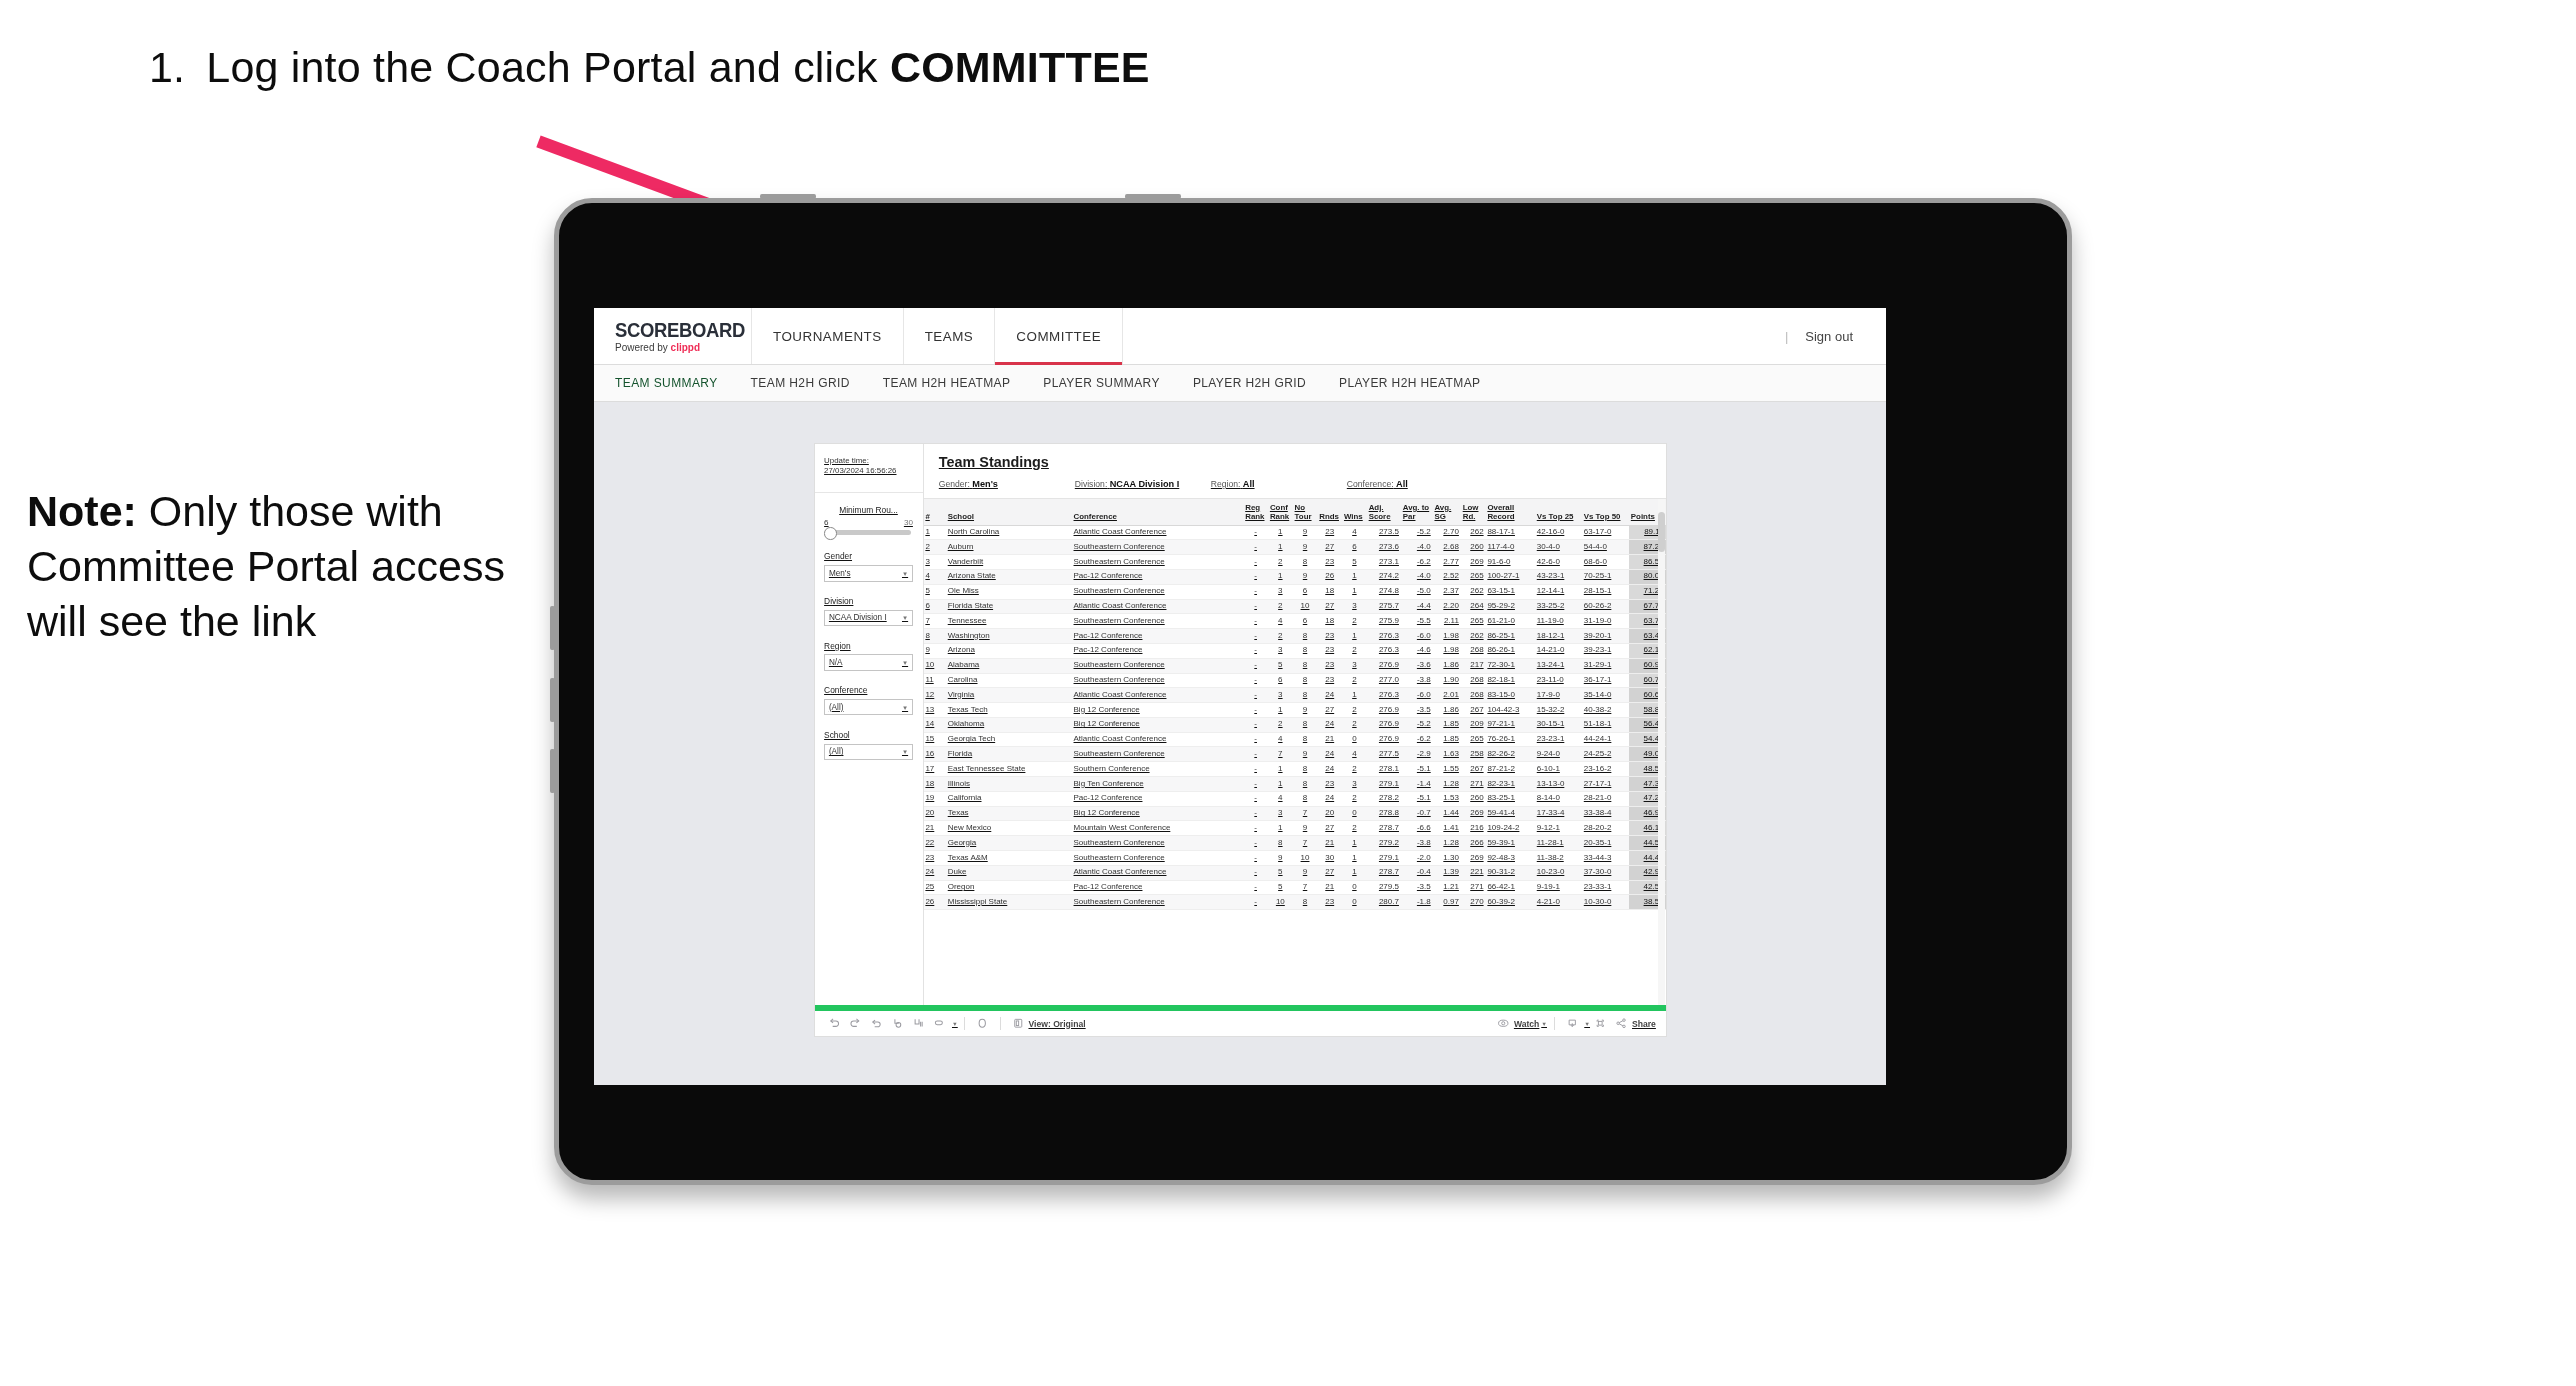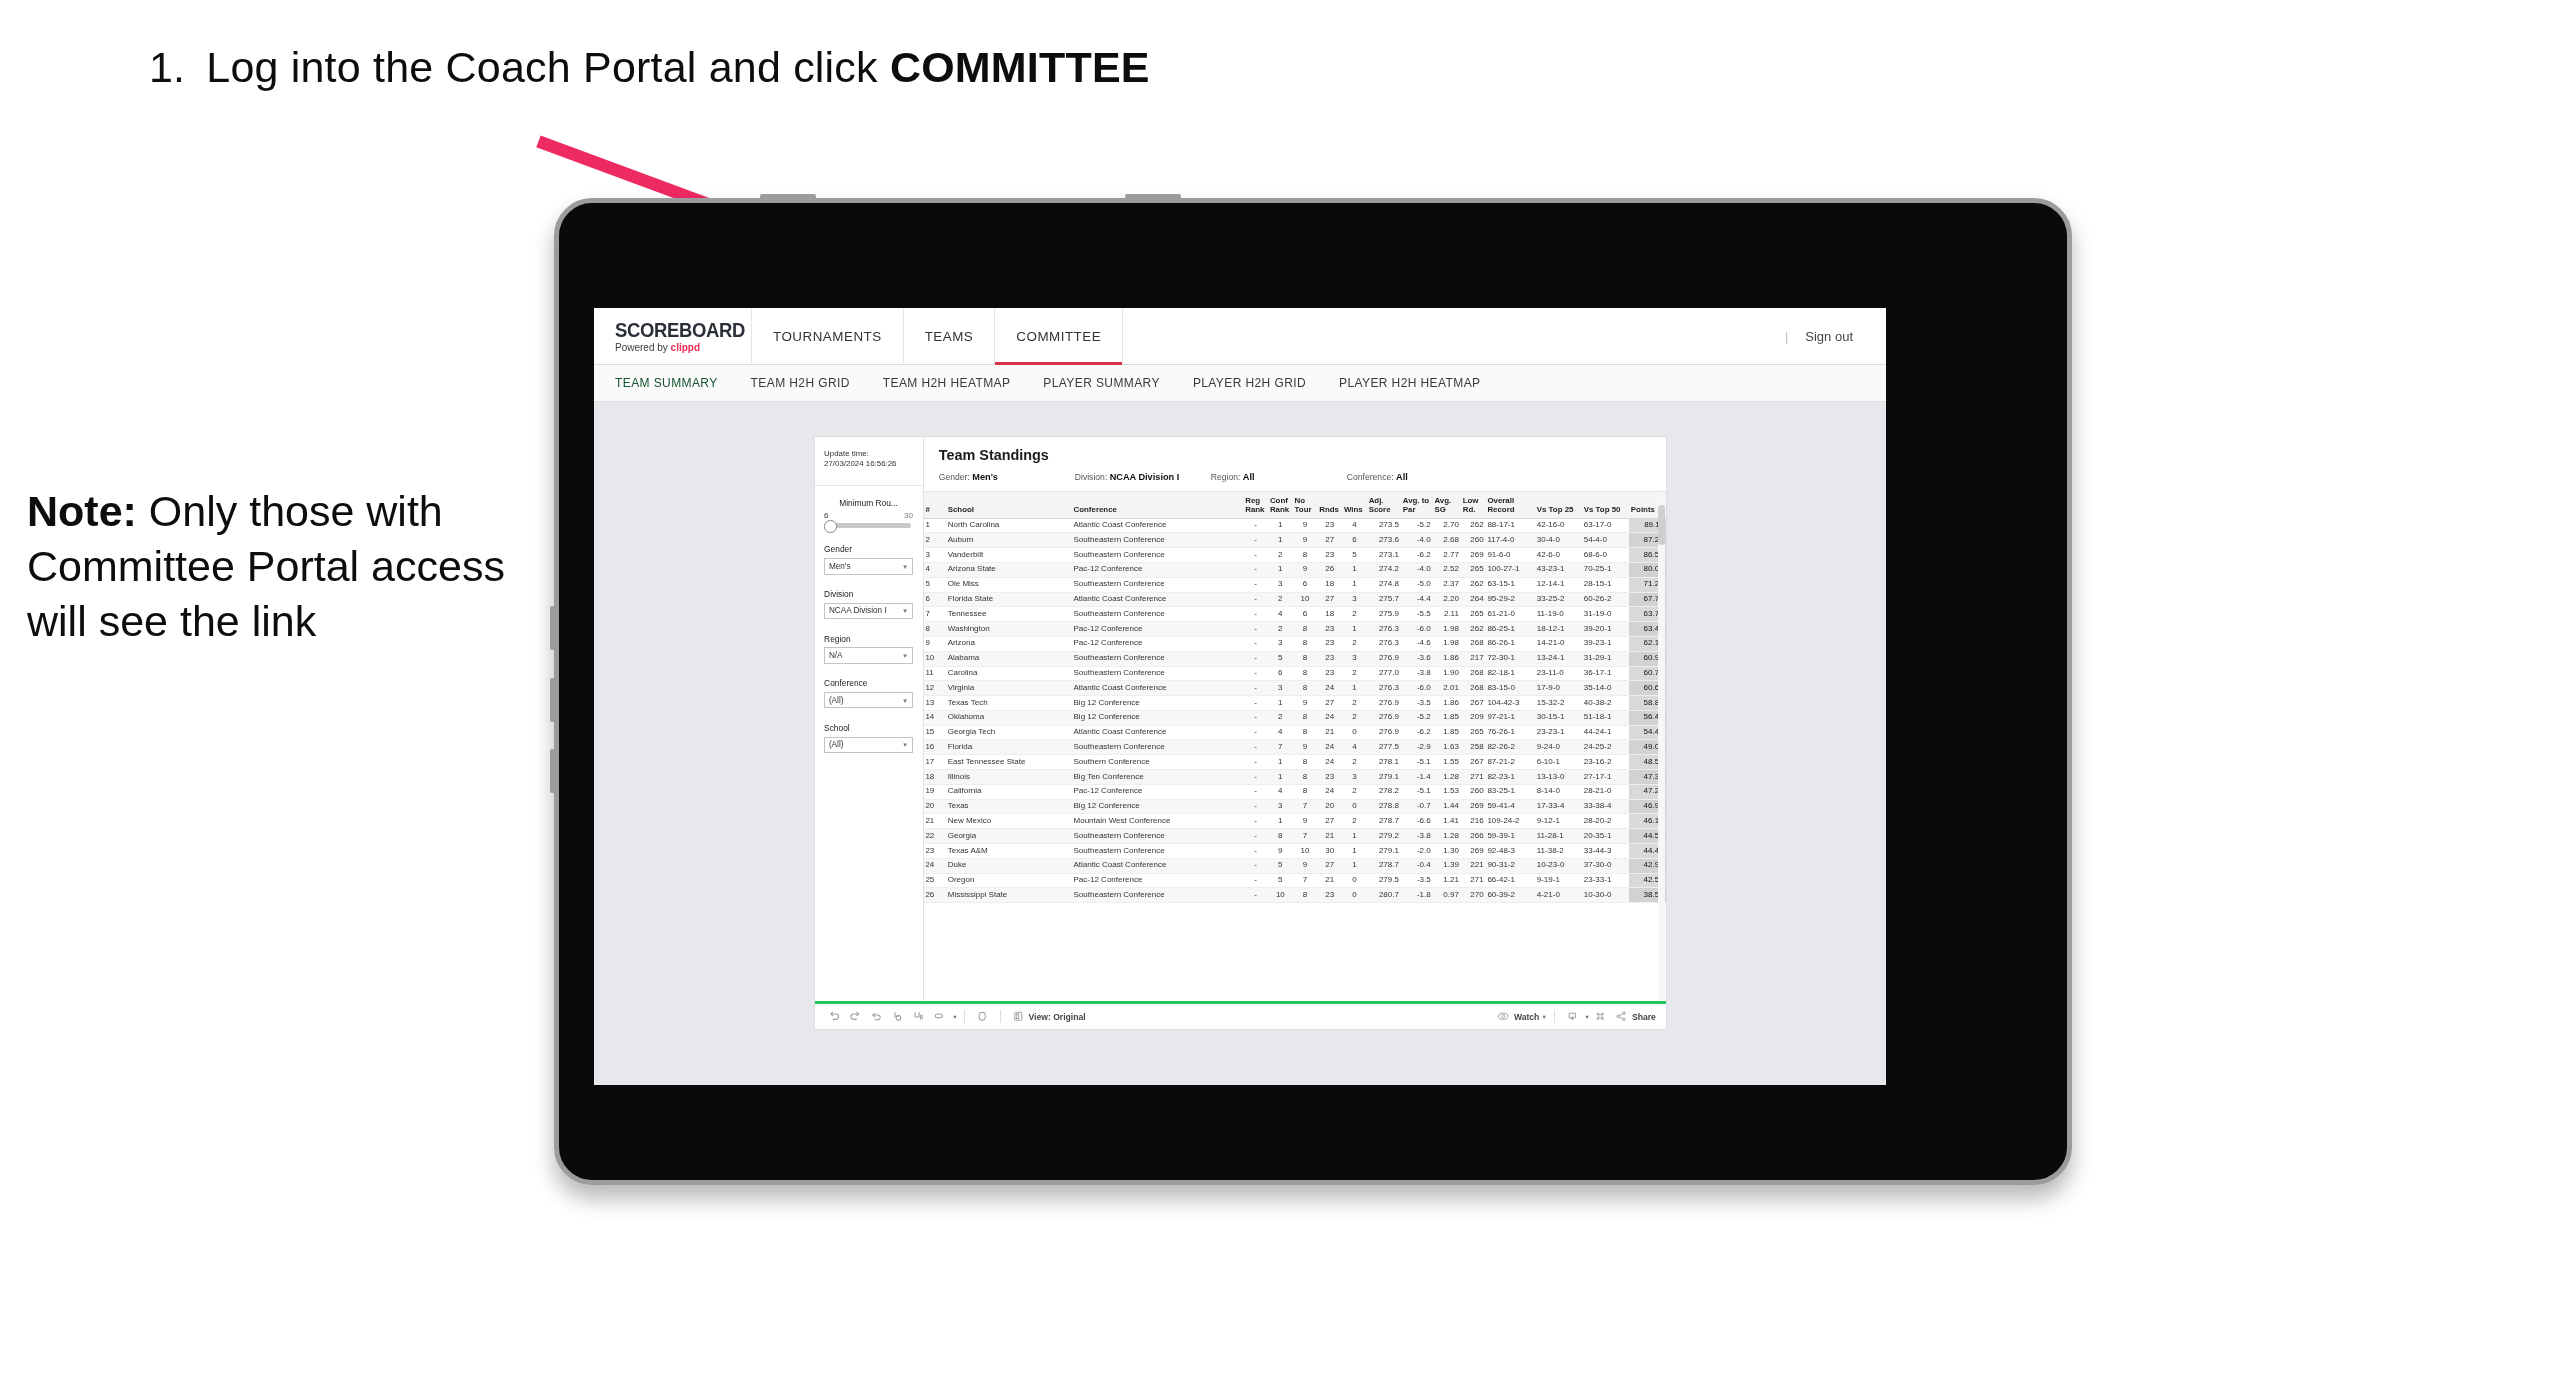--- a/index.html
+++ b/index.html
@@ -58,22 +58,22 @@
 
   
   #subnav{height:36px;background:#fafafa;display:flex;align-items:center;
           gap:33px;padding-left:21px;border-bottom:1px solid #dcdcdc;}
   .subnav-item{font-size:12px;letter-spacing:0.4px;color:#3a3a3a;cursor:pointer;}
   .subnav-item.active{color:#14532d;}
 
   
   #canvas{position:relative;height:calc(777px - 56px - 36px);background:#e7e8ec;
           padding-top:31px;box-sizing:border-box;}
-  #viz{margin:4px auto;width:851px;background:#ffffff;box-shadow:0 0 0 1px #dedede;
-       display:flex;flex-direction:column;height:592px;}
+  #viz{margin:11px auto;width:851px;background:#ffffff;box-shadow:0 0 0 1px #dedede;
+       display:flex;flex-direction:column;height:592px;text-decoration:underline;}
   #viz-body{display:flex;flex:1;min-height:0;}
 
   
   #filters{width:109px;flex:0 0 109px;border-right:1px solid #e2e2e2;
            padding:11.5px 9.6px 0 9.6px;box-sizing:border-box;background:#fff;}
   .updtime{font-size:7.9px;color:#333;line-height:1.35;margin-bottom:15.3px;}
   .fsep{height:1px;background:#e6e6e6;margin:0 -9.6px 11.5px -9.6px;}
   .f-title{font-size:8.4px;color:#222;margin-bottom:3.8px;font-weight:normal;}
   .f-title.ctr{text-align:center;}
   .slider-minmax{display:flex;justify-content:space-between;font-size:8.1px;
@@ -119,21 +119,21 @@
   col.w-rn{width:21px}    col.w-wn{width:21px}      col.w-as{width:29px}
   col.w-ap{width:27px}    col.w-sg{width:24px}      col.w-lr{width:21px}
   col.w-or{width:42px}    col.w-t25{width:40px}     col.w-t50{width:40px}
   col.w-pts{width:31px}
 
   #vscroll{position:absolute;right:1px;top:0;width:6.7px;height:100%;background:#f6f6f6;}
   #vthumb{position:absolute;right:0;top:13.4px;width:6.7px;height:40px;background:#cfcfcf;
           border-radius:3.8px;}
 
   
-  #toolbar{height:25px;border-top:3px solid #22c55e;background:#fff;display:flex;
+  #toolbar{height:25px;border-top:6px solid #22c55e;background:#fff;display:flex;
            align-items:center;padding:0 9.6px;gap:0;font-size:8.6px;color:#555;}
   .tb-ico{width:21px;height:17px;display:flex;align-items:center;justify-content:center;
           color:#9a9aa0;cursor:pointer;}
   .tb-ico svg{display:block;}
   .tb-div{width:1px;height:12.5px;background:#dcdcdc;margin:0 6.7px;}
   .tb-lbl{display:flex;align-items:center;gap:3.8px;color:#444;font-weight:bold;
           font-size:8.6px;cursor:pointer;}
   #tb-right{margin-left:auto;display:flex;align-items:center;}
   .caretdn{font-size:5.8px;color:#777;margin-left:1.9px;}
 </style>

